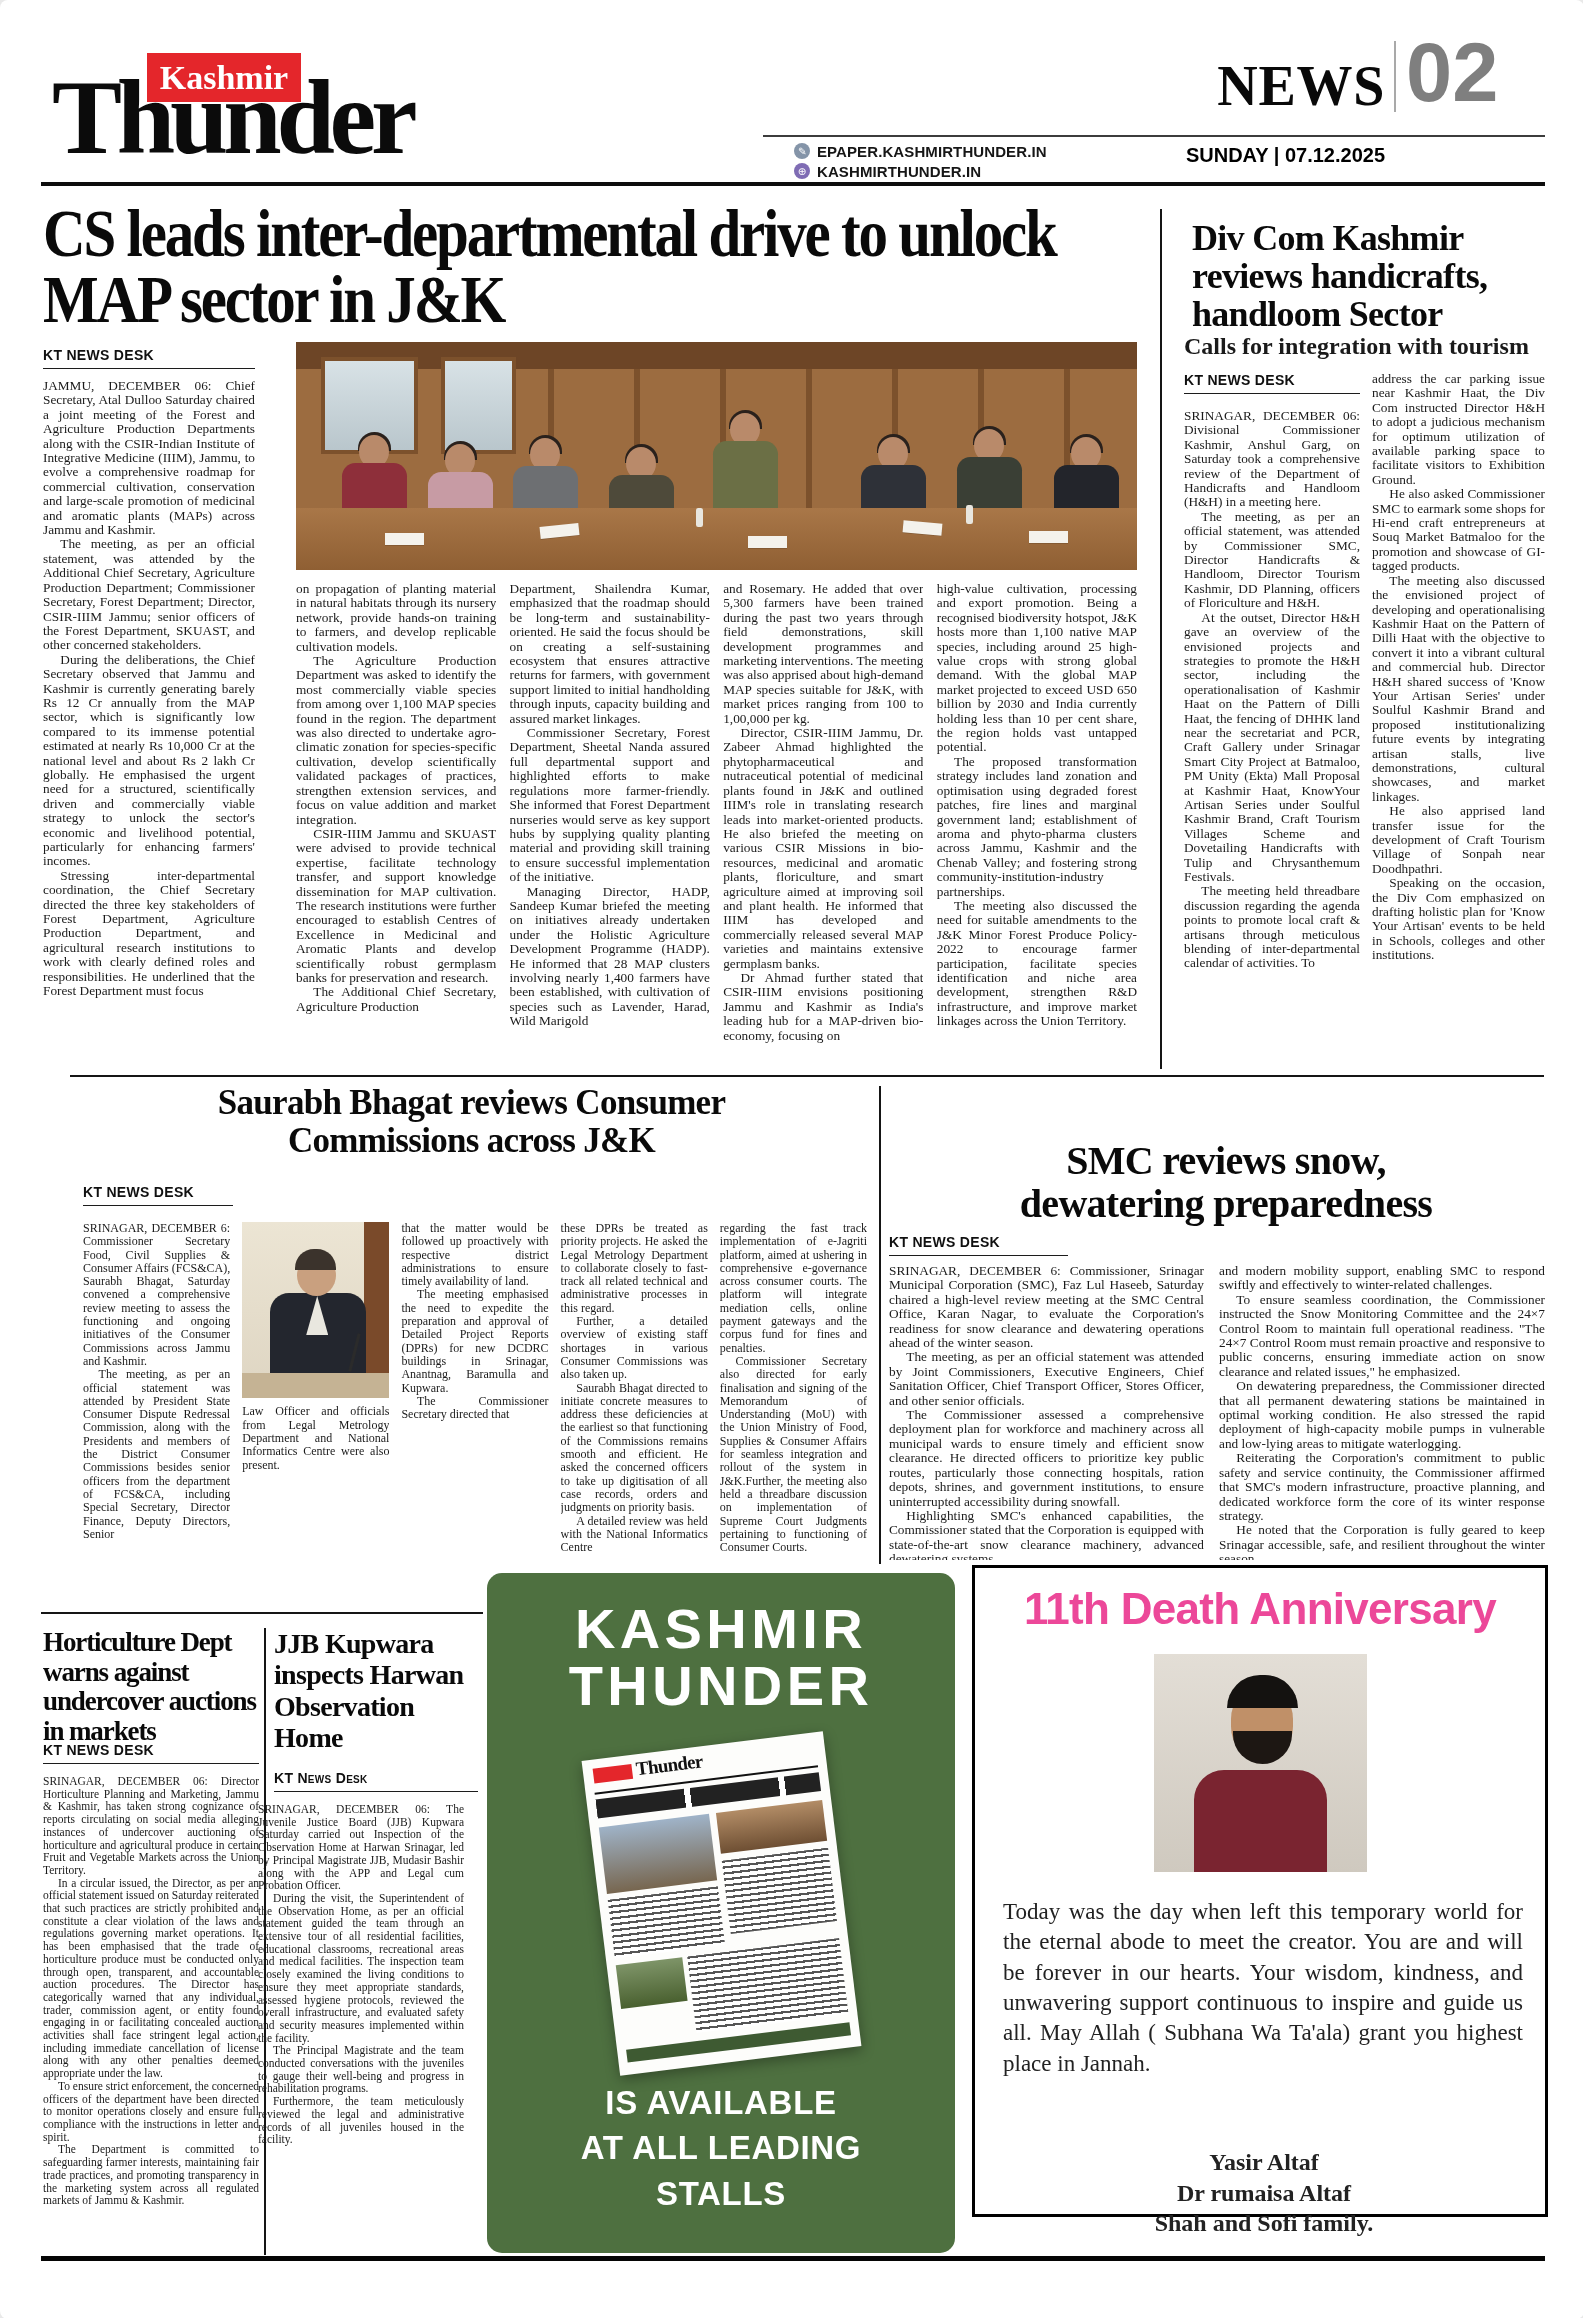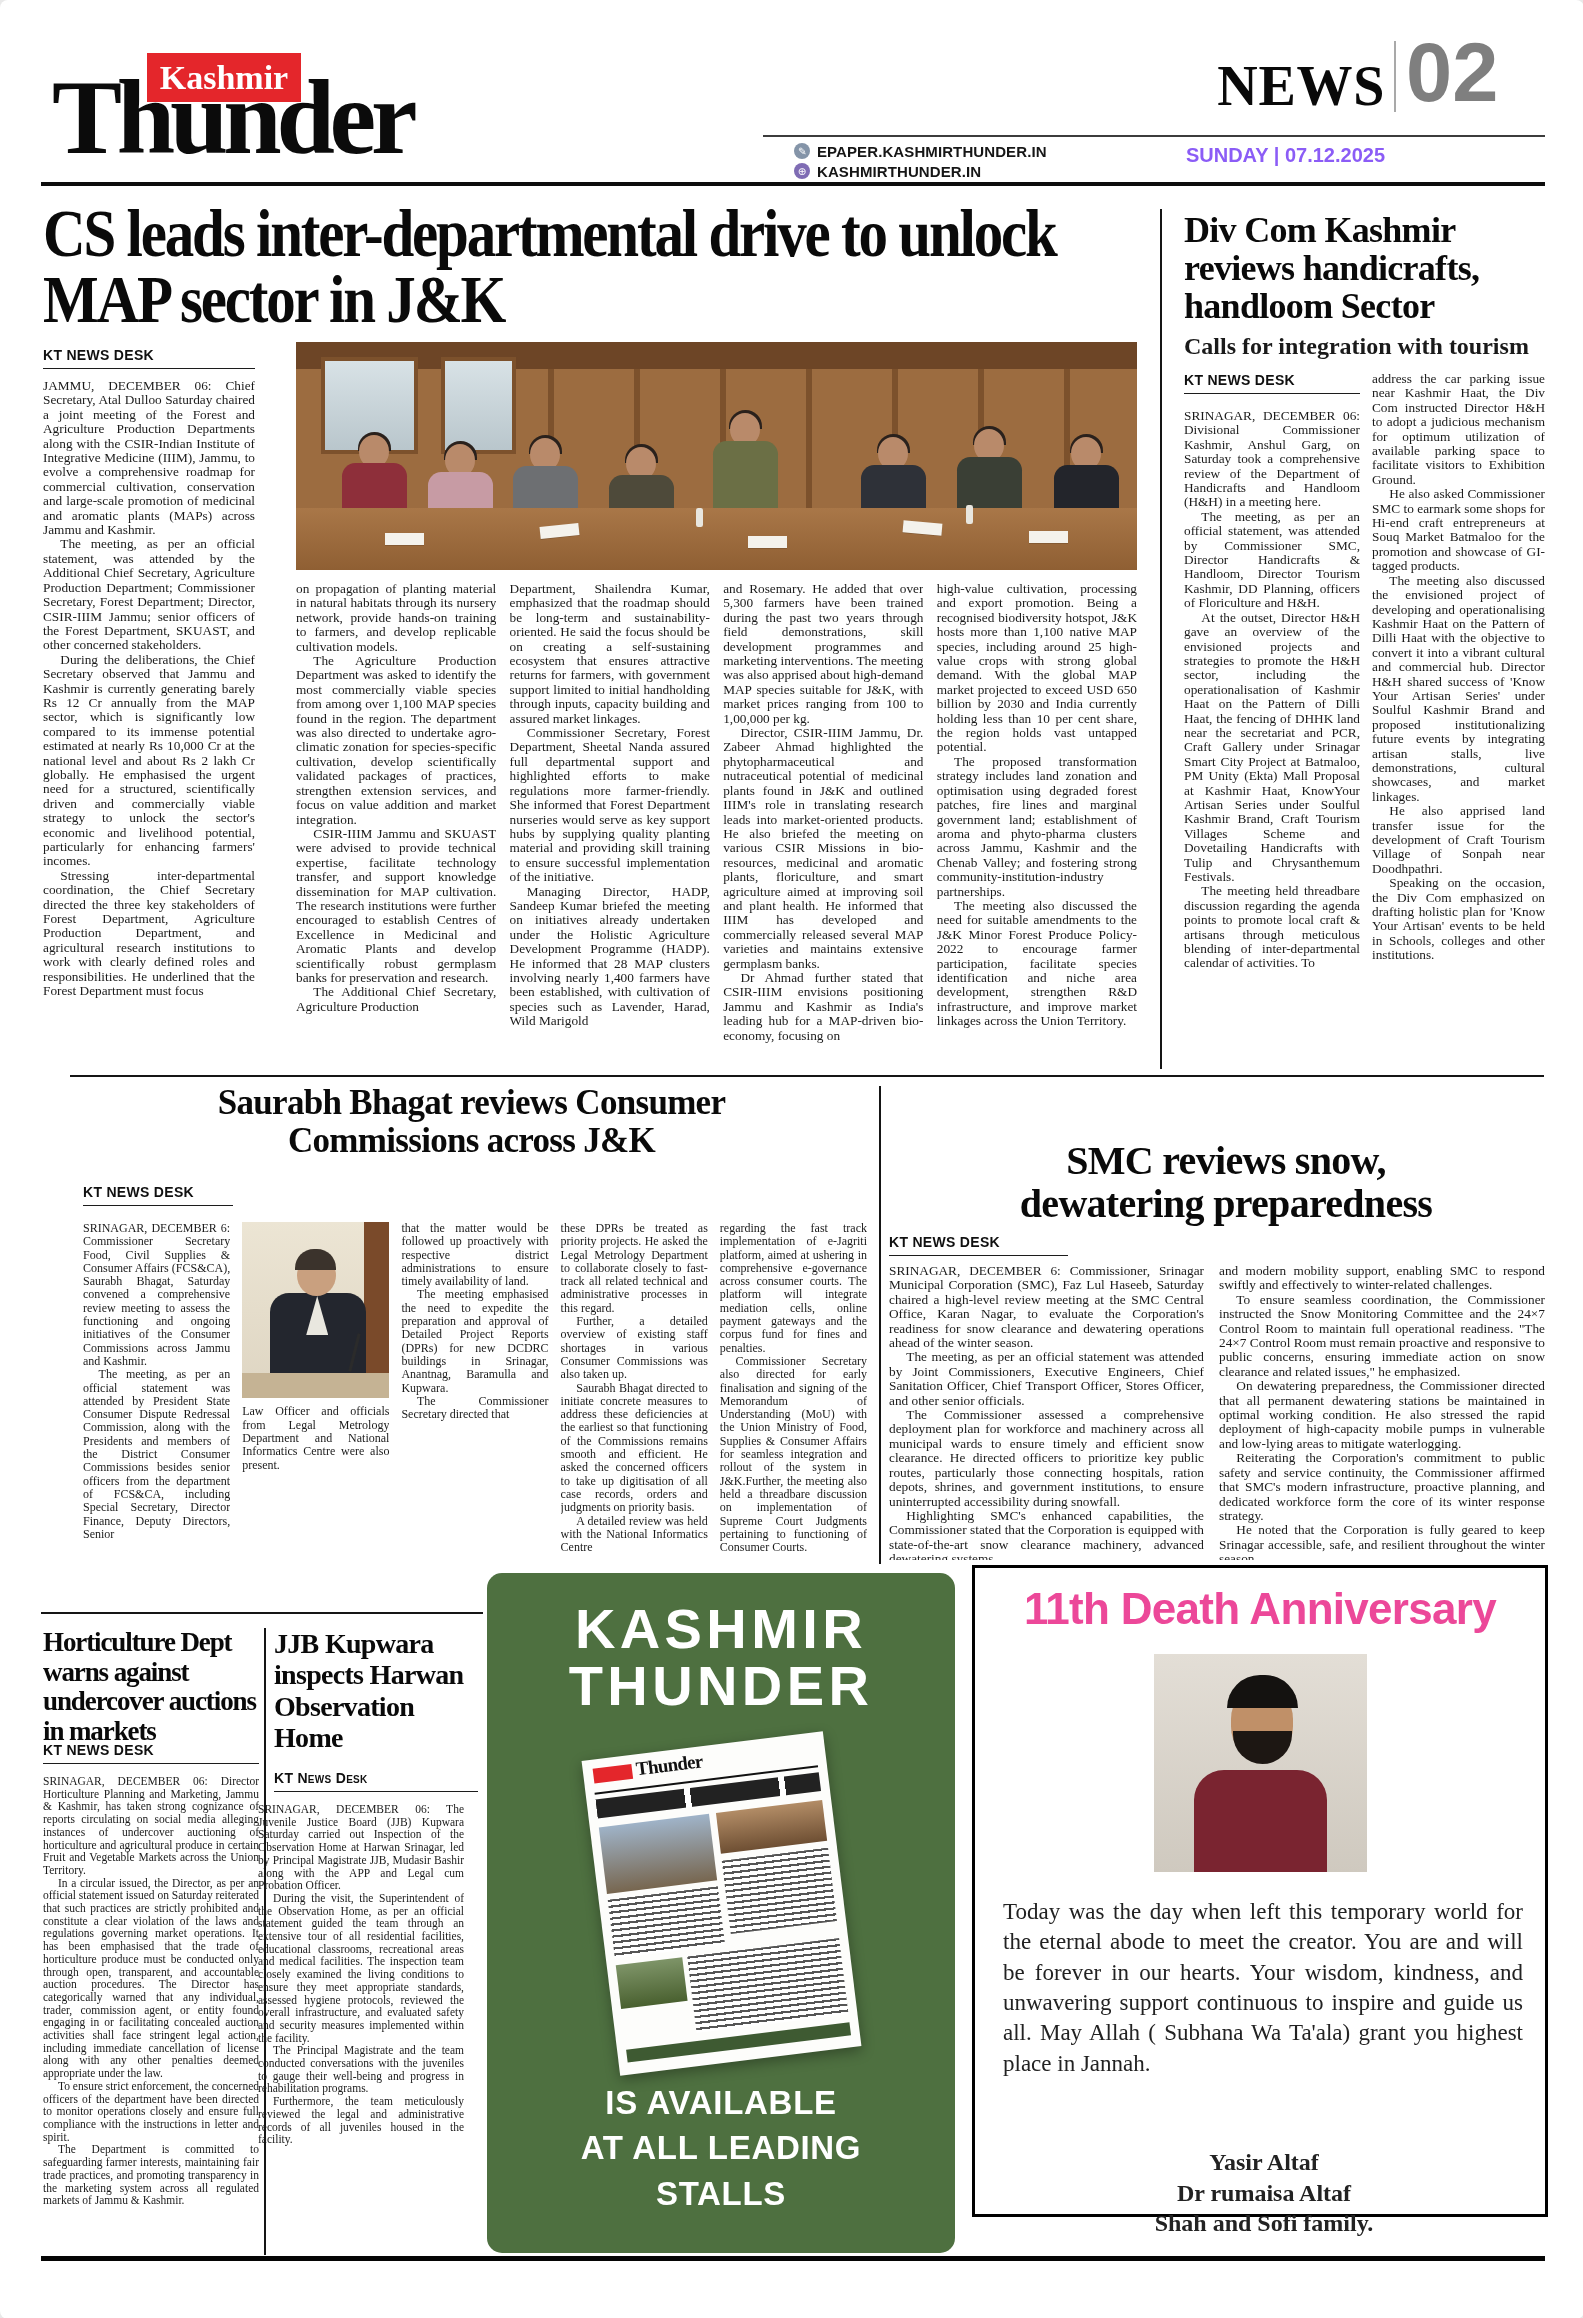--- a/index.html
+++ b/index.html
@@ -15,21 +15,21 @@
   .logo-kbox span{color:#ffffff;font-size:34px;font-weight:bold;}
   .mast-rule-thin{left:763px;top:135px;width:782px;height:1.5px;background:#3c3c3c;}
   .mast-rule-heavy{left:41px;top:182px;width:1504px;height:4.4px;background:#0d0d0d;}
   .urls{left:794px;top:141px;width:311px;}
   .url-row{display:flex;align-items:center;gap:6.7px;height:20px;}
   .url-ic{width:16.3px;height:16.3px;border-radius:50%;color:#fff;font-size:10.4px;display:flex;align-items:center;justify-content:center;}
   .ic-pencil{background:#8494a8;}
   .ic-globe{background:#7f6cb4;}
   .url-row b{font-size:15px;letter-spacing:0.1px;color:#161616;text-align:center;}
   .news-title{left:1104px;top:34px;width:281px;text-align:right;font-size:56px;font-weight:bold;letter-spacing:0.7px;color:#090909;margin-top:20px;}
-  .date-line{left:1111px;top:144px;width:274px;text-align:right;font-size:20px;font-weight:bold;color:#8b5cf6;}
+  .date-line{left:1111px;top:144px;width:274px;text-align:right;font-size:20px;font-weight:bold;color:#000000;}
   .mast-vr{left:1394px;top:41px;width:1.5px;height:71px;background:#a9a9a9;}
   .page-num{left:1406px;top:25px;font-size:83px;font-weight:600;color:#7f7f7f;}
 
   
   .kicker{font-family:"Liberation Sans","DejaVu Sans",sans-serif;font-weight:bold;font-size:14px;letter-spacing:0.3px;
           color:#101010;border-bottom:1.5px solid #1c1c1c;padding-bottom:5.2px;}
   .body-col{overflow:hidden;}
   .body-col p{margin:0;text-align:justify;}
   .body-col p + p{text-indent:1.3em;}
   .fs18{font-size:13.3px;line-height:14.4px;}
@@ -246,21 +246,21 @@
         <p>Dr Ahmad further stated that CSIR-IIIM envisions positioning Jammu and Kashmir as India's leading hub for a MAP-driven bio-economy, focusing on</p>
       </div>
     <div class="body-col fs18">
         <p>high-value cultivation, processing and export promotion. Being a recognised biodiversity hotspot, J&amp;K hosts more than 1,100 native MAP species, including around 25 high-value crops with strong global demand. With the global MAP market projected to exceed USD 650 billion by 2030 and India currently holding less than 10 per cent share, the region holds vast untapped potential.</p>
         <p>The proposed transformation strategy includes land zonation and optimisation using degraded forest patches, fire lines and marginal government land; establishment of aroma and phyto-pharma clusters across Jammu, Kashmir and the Chenab Valley; and fostering strong community-institution-industry partnerships.</p>
         <p>The meeting also discussed the need for suitable amendments to the J&amp;K Minor Forest Produce Policy-2022 to encourage farmer participation, facilitate species identification and niche area development, strengthen R&amp;D infrastructure, and improve market linkages across the Union Territory.</p>
       </div>
   </div>
 
   <div class="abs vr-main"></div>
-  <h2 class="abs divcom-headline headline" style="margin:0;">Div Com Kashmir reviews handicrafts, handloom Sector</h2>
+  <h2 class="abs divcom-headline headline" style="margin:8px;">Div Com Kashmir reviews handicrafts, handloom Sector</h2>
   <div class="abs divcom-subhead">Calls for integration with tourism</div>
   <div class="abs divcom-kicker kicker">KT NEWS DESK</div>
   <div class="abs divcom-col1 body-col fs18">
       <p>SRINAGAR, DECEMBER 06: Divisional Commissioner Kashmir, Anshul Garg, on Saturday took a comprehensive review of the Department of Handicrafts and Handloom (H&amp;H) in a meeting here.</p>
       <p>The meeting, as per an official statement, was attended by Commissioner SMC, Director Handicrafts &amp; Handloom, Director Tourism Kashmir, DD Planning, officers of Floriculture and H&amp;H.</p>
       <p>At the outset, Director H&amp;H gave an overview of the envisioned projects and strategies to promote the H&amp;H sector, including the operationalisation of Kashmir Haat on the Pattern of Dilli Haat, the fencing of DHHK land near the secretariat and PCR, Craft Gallery under Srinagar Smart City Project at Batmaloo, PM Unity (Ekta) Mall Proposal at Kashmir Haat, KnowYour Artisan Series under Soulful Kashmir Brand, Craft Tourism Villages Scheme and Dovetailing Handicrafts with Tulip and Chrysanthemum Festivals.</p>
       <p>The meeting held threadbare discussion regarding the agenda points to promote local craft &amp; artisans through meticulous blending of inter-departmental calendar of activities. To</p>
     </div>
   <div class="abs divcom-col2 body-col fs18">
       <p>address the car parking issue near Kashmir Haat, the Div Com instructed Director H&amp;H to adopt a judicious mechanism for optimum utilization of available parking space to facilitate visitors to Exhibition Ground.</p>

